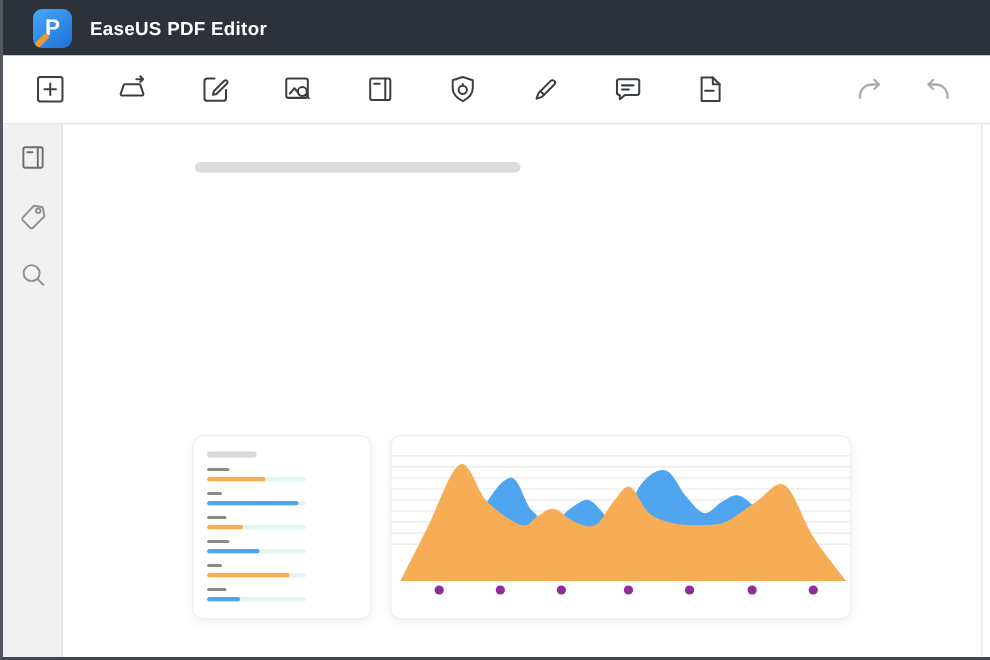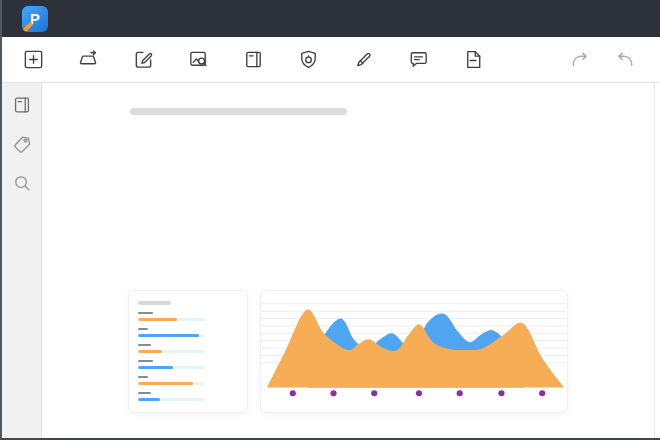--- a/index.html
+++ b/index.html
@@ -34,20 +34,21 @@
 </head>
 <body>
 
 <div class="window">
 
   <div class="titlebar">
     <div class="logo">
       <span>P</span>
       <span class="pencil"></span>
     </div>
+    <span class="title">EaseUS PDF Editor</span>
   </div>
 
   <div class="toolbar">
     <button class="tool">
       <svg class="ticon" width="23" height="23" viewBox="0 0 24 24">
         <rect x="3.5" y="3.5" width="17" height="17" rx="1.5"></rect>
         <path d="M12 8v8 M8 12h8"></path>
       </svg>
     </button>
     <button class="tool">

